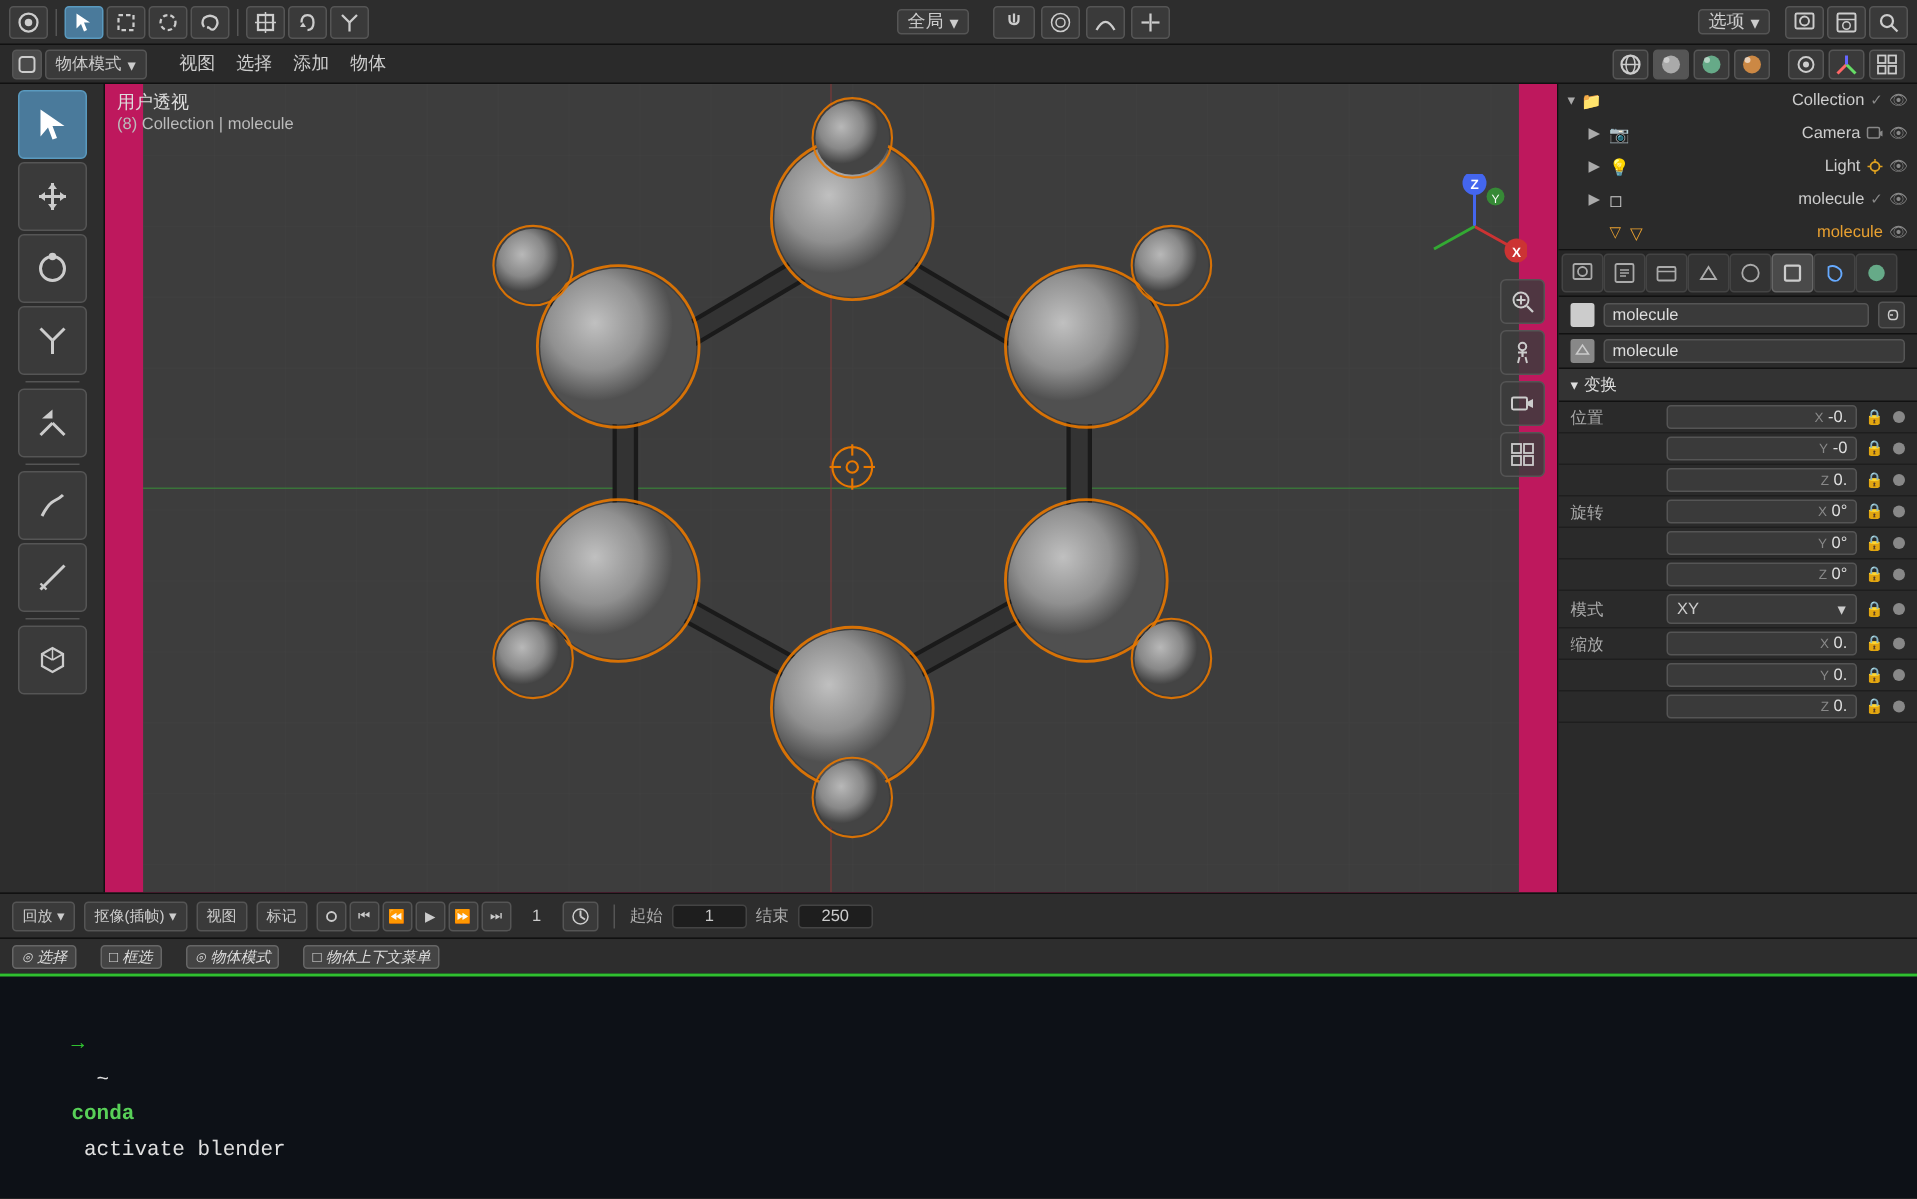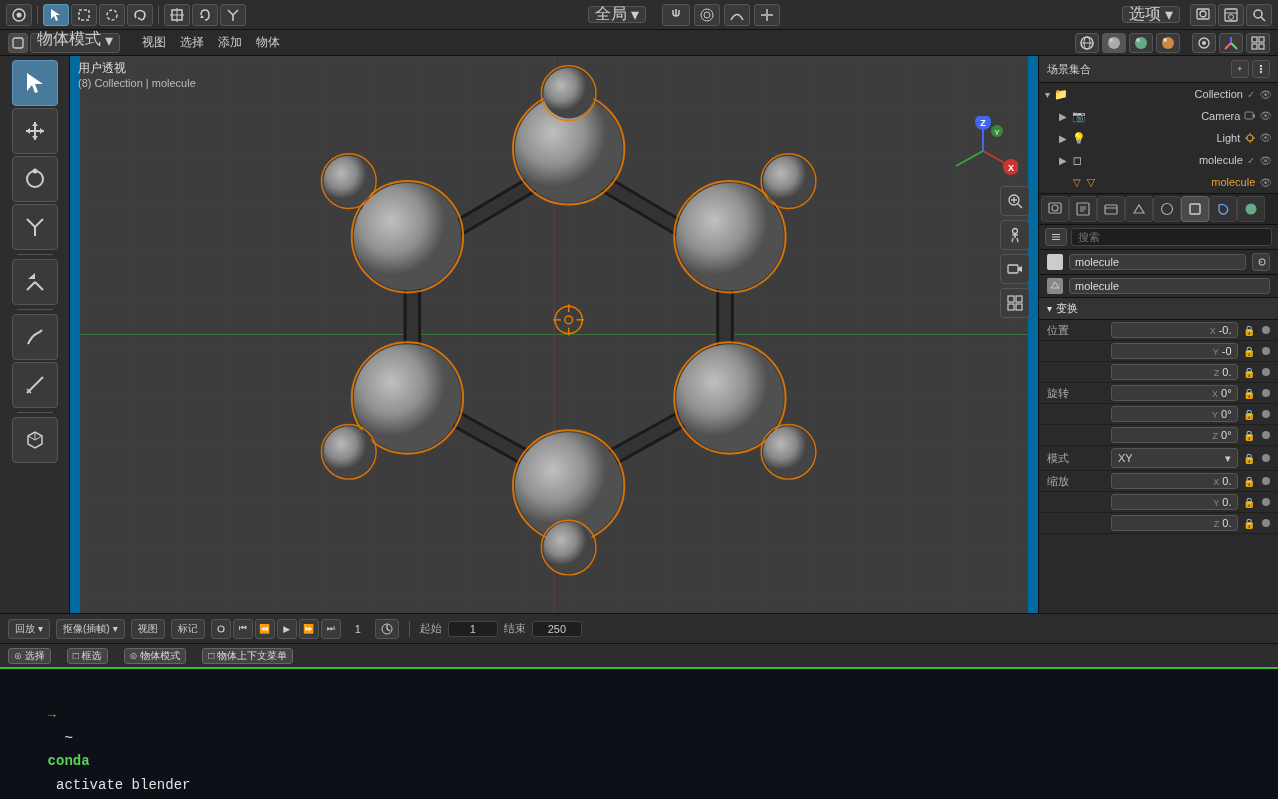--- a/index.html
+++ b/index.html
@@ -22,21 +22,21 @@
       border: 1px solid #555;
       border-radius: 3px;
       display: flex; align-items: center; justify-content: center;
       color: #ccc; font-size: 10px; cursor: pointer;
     }
     .toolbar-separator { width: 1px; height: 18px; background: #555; margin: 0 3px; }
     .toolbar-group { display: flex; align-items: center; gap: 2px; }
 
     .header-select {
       background: #3a3a3a; border: 1px solid #555; color: #ccc;
-      padding: 2px 6px; border-radius: 3px; font-size: 16px; cursor: pointer;
+      padding: 2px 6px; border-radius: 3px; font-size: 12px; cursor: pointer;
       display: flex; align-items: center; gap: 4px; height: 17px;
     }
 
     
     .main-area {
       flex: 1;
       display: flex;
       overflow: hidden;
     }
 
@@ -60,21 +60,21 @@
       display: flex; align-items: center; justify-content: center;
       color: #ccc; font-size: 14px; cursor: pointer;
     }
     .tool-btn.active { background: #4a7a9b; border-color: #5a9abf; }
     .tool-separator { width: 36px; height: 1px; background: #555; margin: 2px 0; }
 
     
     .viewport {
       flex: 1;
       position: relative;
-      background: #0369a1;
+      background: #be185d;
       overflow: hidden;
     }
     .viewport-header {
       position: absolute;
       top: 4px; left: 8px;
       z-index: 10;
     }
     .viewport-title {
       color: #ddd;
       font-size: 12px;
@@ -276,31 +276,31 @@
       background: #2d2d2d;
       display: flex;
       align-items: center;
       padding: 0 8px;
       gap: 16px;
       border-top: 1px solid #111;
       flex-shrink: 0;
     }
     .status-item {
       display: flex; align-items: center;
-      color: #aaa; font-size: 11px; gap: 4px;
+      color: #aaa; font-size: 11px; gap: 4px; font-style: italic;
     }
     .status-key {
       background: #444; border: 1px solid #666;
       border-radius: 3px; padding: 0 5px;
       font-size: 10px; color: #ddd; cursor: pointer;
     }
 
     
     .terminal {
-      height: 132px;
+      height: 150px;
       background: #0d1117;
       border-top: 2px solid #30c030;
       padding: 10px 14px;
       font-family: 'Courier New', monospace;
       font-size: 14px;
       flex-shrink: 0;
       overflow: hidden;
     }
     .terminal-line {
       color: #e0e0e0;
@@ -433,21 +433,21 @@
     </div>
   </div>
 </div>
 
 <div style="height:26px;background:#2a2a2a;display:flex;align-items:center;padding:0 8px;gap:2px;border-bottom:1px solid #111;flex-shrink:0;">
   <div class="toolbar-icon-btn" style="width:20px;height:20px;font-size:9px;background:#4a4a4a;">
     <svg width="12" height="12" viewBox="0 0 12 12">
         <rect x="1" y="1" width="10" height="10" rx="2" fill="none" stroke="#ccc" stroke-width="1.3"></rect>
       </svg>
   </div>
-  <div class="header-select" style="height:20px;font-size:16px;align-items:flex-end;">
+  <div class="header-select" style="height:20px;font-size:11px;align-items:flex-end;">
     <span>物体模式</span>
     <span>▾</span>
   </div>
   <div style="width:12px"></div>
   <span class="tl-btn" style="background:transparent;border:none;font-size:12px;color:#ccc;cursor:pointer;">视图</span>
   <span class="tl-btn" style="background:transparent;border:none;font-size:12px;color:#ccc;cursor:pointer;">选择</span>
   <span class="tl-btn" style="background:transparent;border:none;font-size:12px;color:#ccc;cursor:pointer;">添加</span>
   <span class="tl-btn" style="background:transparent;border:none;font-size:12px;color:#ccc;cursor:pointer;">物体</span>
 
   <div style="flex:1"></div>
@@ -735,33 +735,20 @@
             <rect x="9" y="1" width="6" height="6" fill="none" stroke="#ccc" stroke-width="1.2"></rect>
             <rect x="1" y="9" width="6" height="6" fill="none" stroke="#ccc" stroke-width="1.2"></rect>
             <rect x="9" y="9" width="6" height="6" fill="none" stroke="#ccc" stroke-width="1.2"></rect>
           </svg>
       </div>
     </div>
   </div>
 
   <div class="right-panel">
 
-    <div class="panel-header">
-      <span>场景集合</span>
-      <div style="display:flex;gap:3px;">
-        <div class="toolbar-icon-btn" style="width:18px;height:18px;font-size:9px;">+</div>
-        <div class="toolbar-icon-btn" style="width:18px;height:18px;">
-          <svg width="10" height="10" viewBox="0 0 10 10">
-              <circle cx="5" cy="2" r="1.2" fill="#ccc"></circle>
-              <circle cx="5" cy="5" r="1.2" fill="#ccc"></circle>
-              <circle cx="5" cy="8" r="1.2" fill="#ccc"></circle>
-            </svg>
-        </div>
-      </div>
-    </div>
 
     <div class="outliner">
 
       <div class="outliner-item">
         <span style="color:#aaa;font-size:10px;">▾</span>
         <span style="color:#aaa;font-size:11px;">📁</span>
         <span class="item-label">Collection</span>
         <span class="item-check">✓</span>
         <span class="eye-icon">👁</span>
       </div>
@@ -854,30 +841,20 @@
               <path d="M3,3 Q7,1 11,5 Q13,9 9,12 Q5,13 3,9 Z" fill="none" stroke="#6af" stroke-width="1.2"></path>
             </svg>
         </div>
         <div class="prop-tab">
           <svg width="14" height="14" viewBox="0 0 14 14">
               <circle cx="7" cy="7" r="5.5" fill="#6a8"></circle>
             </svg>
         </div>
       </div>
 
-      <div class="prop-search-row">
-        <div class="toolbar-icon-btn" style="width:22px;height:18px;font-size:8px;">
-          <svg width="10" height="10" viewBox="0 0 10 10">
-              <rect x="1" y="2" width="8" height="1" fill="#ccc"></rect>
-              <rect x="1" y="4.5" width="8" height="1" fill="#ccc"></rect>
-              <rect x="1" y="7" width="8" height="1" fill="#ccc"></rect>
-            </svg>
-        </div>
-        <input class="prop-search" type="text" placeholder="搜索" style="">
-      </div>
 
       <div class="prop-object-row">
         <div style="width:16px;height:16px;background:#ccc;border-radius:2px;flex-shrink:0;"></div>
         <input style="flex: 1 1 0%; background: rgb(58, 58, 58); border: 1px solid rgb(85, 85, 85); border-radius: 3px; padding: 1px 5px; color: rgb(221, 221, 221); font-size: 11px;" value="molecule">
         <div class="toolbar-icon-btn" style="width:18px;height:18px;font-size:9px;">
           <svg width="10" height="10" viewBox="0 0 10 10">
               <path d="M3,5 Q3,2 5,2 L7,2 Q9,2 9,5 Q9,8 7,8 L5,8 Q3,8 3,5" fill="none" stroke="#ccc" stroke-width="1"></path>
               <line x1="4" y1="5" x2="6" y2="5" stroke="#ccc" stroke-width="1"></line>
             </svg>
         </div>

